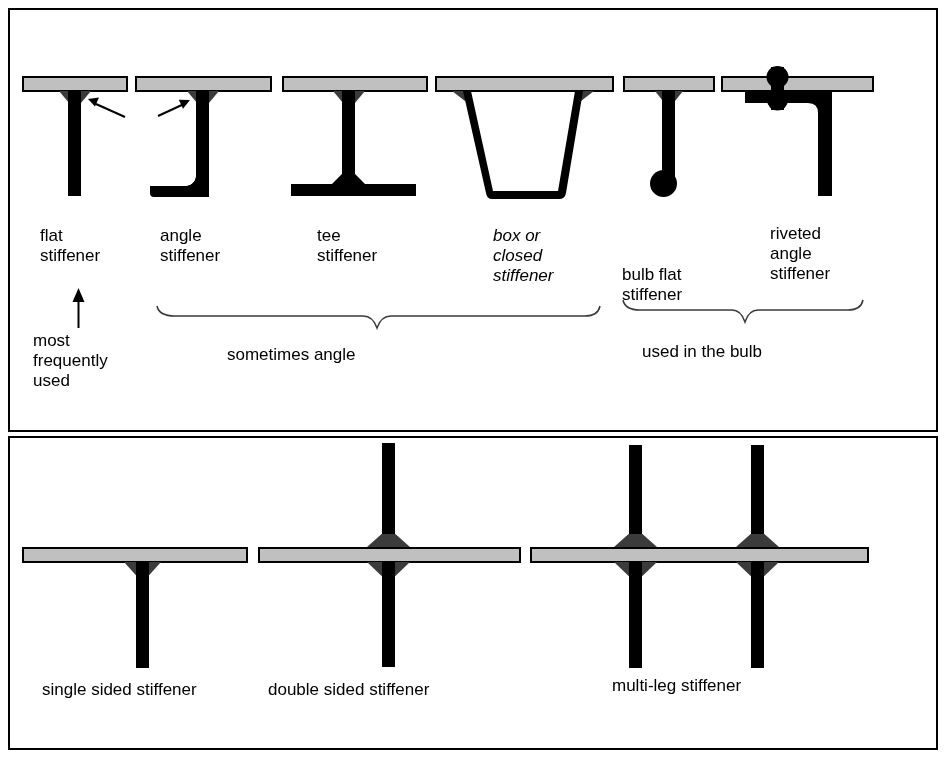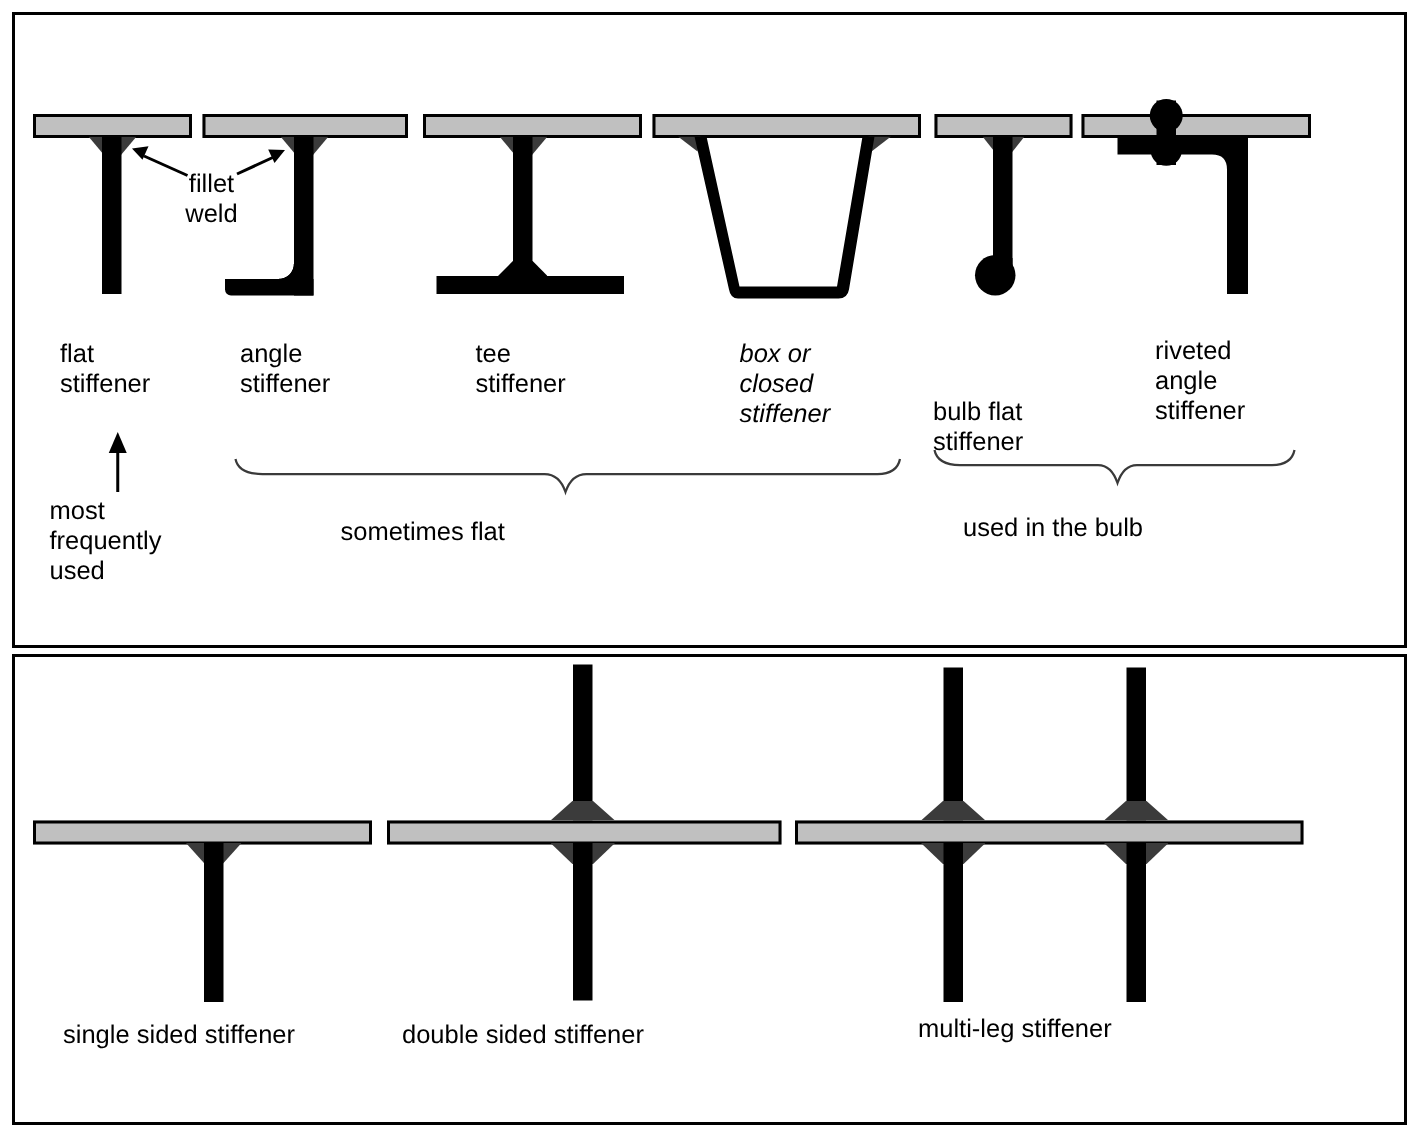--- a/index.html
+++ b/index.html
@@ -62,22 +62,20 @@
     <circle cx="37.5" cy="17" r="11" fill="#000"></circle>
     <circle cx="37.5" cy="40" r="10.5" fill="#000"></circle>
   </svg>
 
   <svg class="svgabs" style="left:80px;top:94px;" width="120" height="32">
     <line x1="45" y1="23" x2="16" y2="10" stroke="#000" stroke-width="2"></line>
     <polygon points="8,5 19,3.5 15,12.5" fill="#000"></polygon>
     <line x1="78" y1="22" x2="104" y2="10" stroke="#000" stroke-width="2"></line>
     <polygon points="110,6 103,14.7 98.8,5.7" fill="#000"></polygon>
   </svg>
-  <div class="lbl" style="left:105px;top:113px;width:72px;text-align:center;">fillet
-weld</div>
 
   <div class="lbl" style="left:40px;top:226px;">flat
 stiffener</div>
   <div class="lbl" style="left:160px;top:226px;">angle
 stiffener</div>
   <div class="lbl" style="left:317px;top:226px;">tee
 stiffener</div>
   <div class="lbl" style="left:493px;top:226px;font-style:italic;">box or
 closed
 stiffener</div>
@@ -91,21 +89,21 @@
     <line x1="8.5" y1="42" x2="8.5" y2="12" stroke="#000" stroke-width="2"></line>
     <polygon points="8.5,2 2.5,16 14.5,16" fill="#000"></polygon>
   </svg>
   <div class="lbl" style="left:33px;top:331px;">most
 frequently
 used</div>
 
   <svg class="svgabs" style="left:155px;top:300px;" width="450" height="35">
     <path d="M2,6 Q4,16 20,16 L208,16 Q218,16 222,28 Q226,16 236,16 L430,16 Q443,16 445,6" fill="none" stroke="#3a3a3a" stroke-width="1.5"></path>
   </svg>
-  <div class="lbl" style="left:227px;top:345px;">sometimes flat</div>
+  <div class="lbl" style="left:227px;top:345px;">sometimes angle</div>
 
   <svg class="svgabs" style="left:620px;top:295px;" width="250" height="34">
     <path d="M3,5 Q5,15 20,15 L112,15 Q121,15 125,27 Q129,15 138,15 L228,15 Q241,15 243,5" fill="none" stroke="#3a3a3a" stroke-width="1.5"></path>
   </svg>
   <div class="lbl" style="left:642px;top:342px;">used in the bulb</div>
 
   <div class="panel" style="left:8px;top:436px;width:930px;height:314px;"></div>
 
   <div class="plate" style="left:22px;top:547px;width:226px;"></div>
   <div class="weld-down" style="left:124px;top:562px;width:37px;height:14px;"></div>

